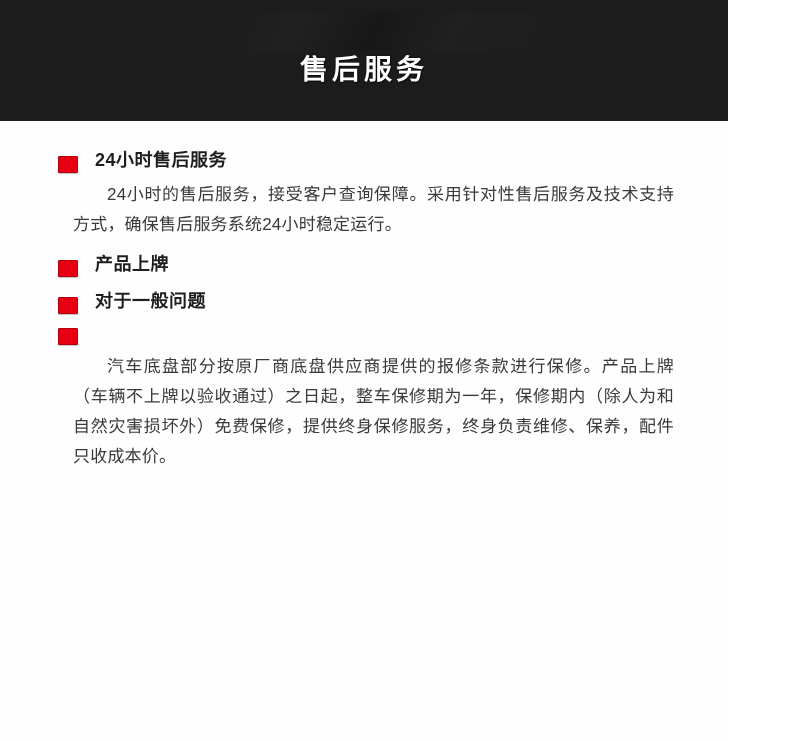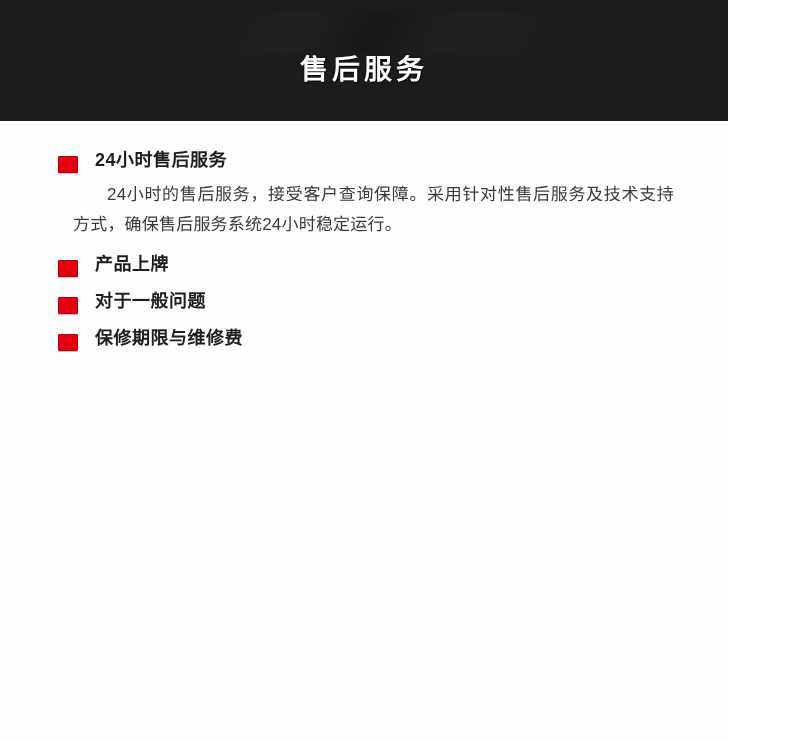--- a/index.html
+++ b/index.html
@@ -135,18 +135,20 @@
         <span class="bullet"></span>
         <h2 class="sec-title">对于一般问题</h2>
       </div>
       <div class="paras">
         </div>
     </section>
 
     <section class="section">
       <div class="sec-head">
         <span class="bullet"></span>
-        <h2 class="sec-title">保修期限与维修费</h2>
       </div>
+      <div class="paras">
+          <p>汽车底盘部分按原厂商底盘供应商提供的报修条款进行保修。产品上牌（车辆不上牌以验收通过）之日起，整车保修期为一年，保修期内（除人为和自然灾害损坏外）免费保修，提供终身保修服务，终身负责维修、保养，配件只收成本价。</p>
+        </div>
     </section>
   </main>
 
 </div>
 
 </body></html>

